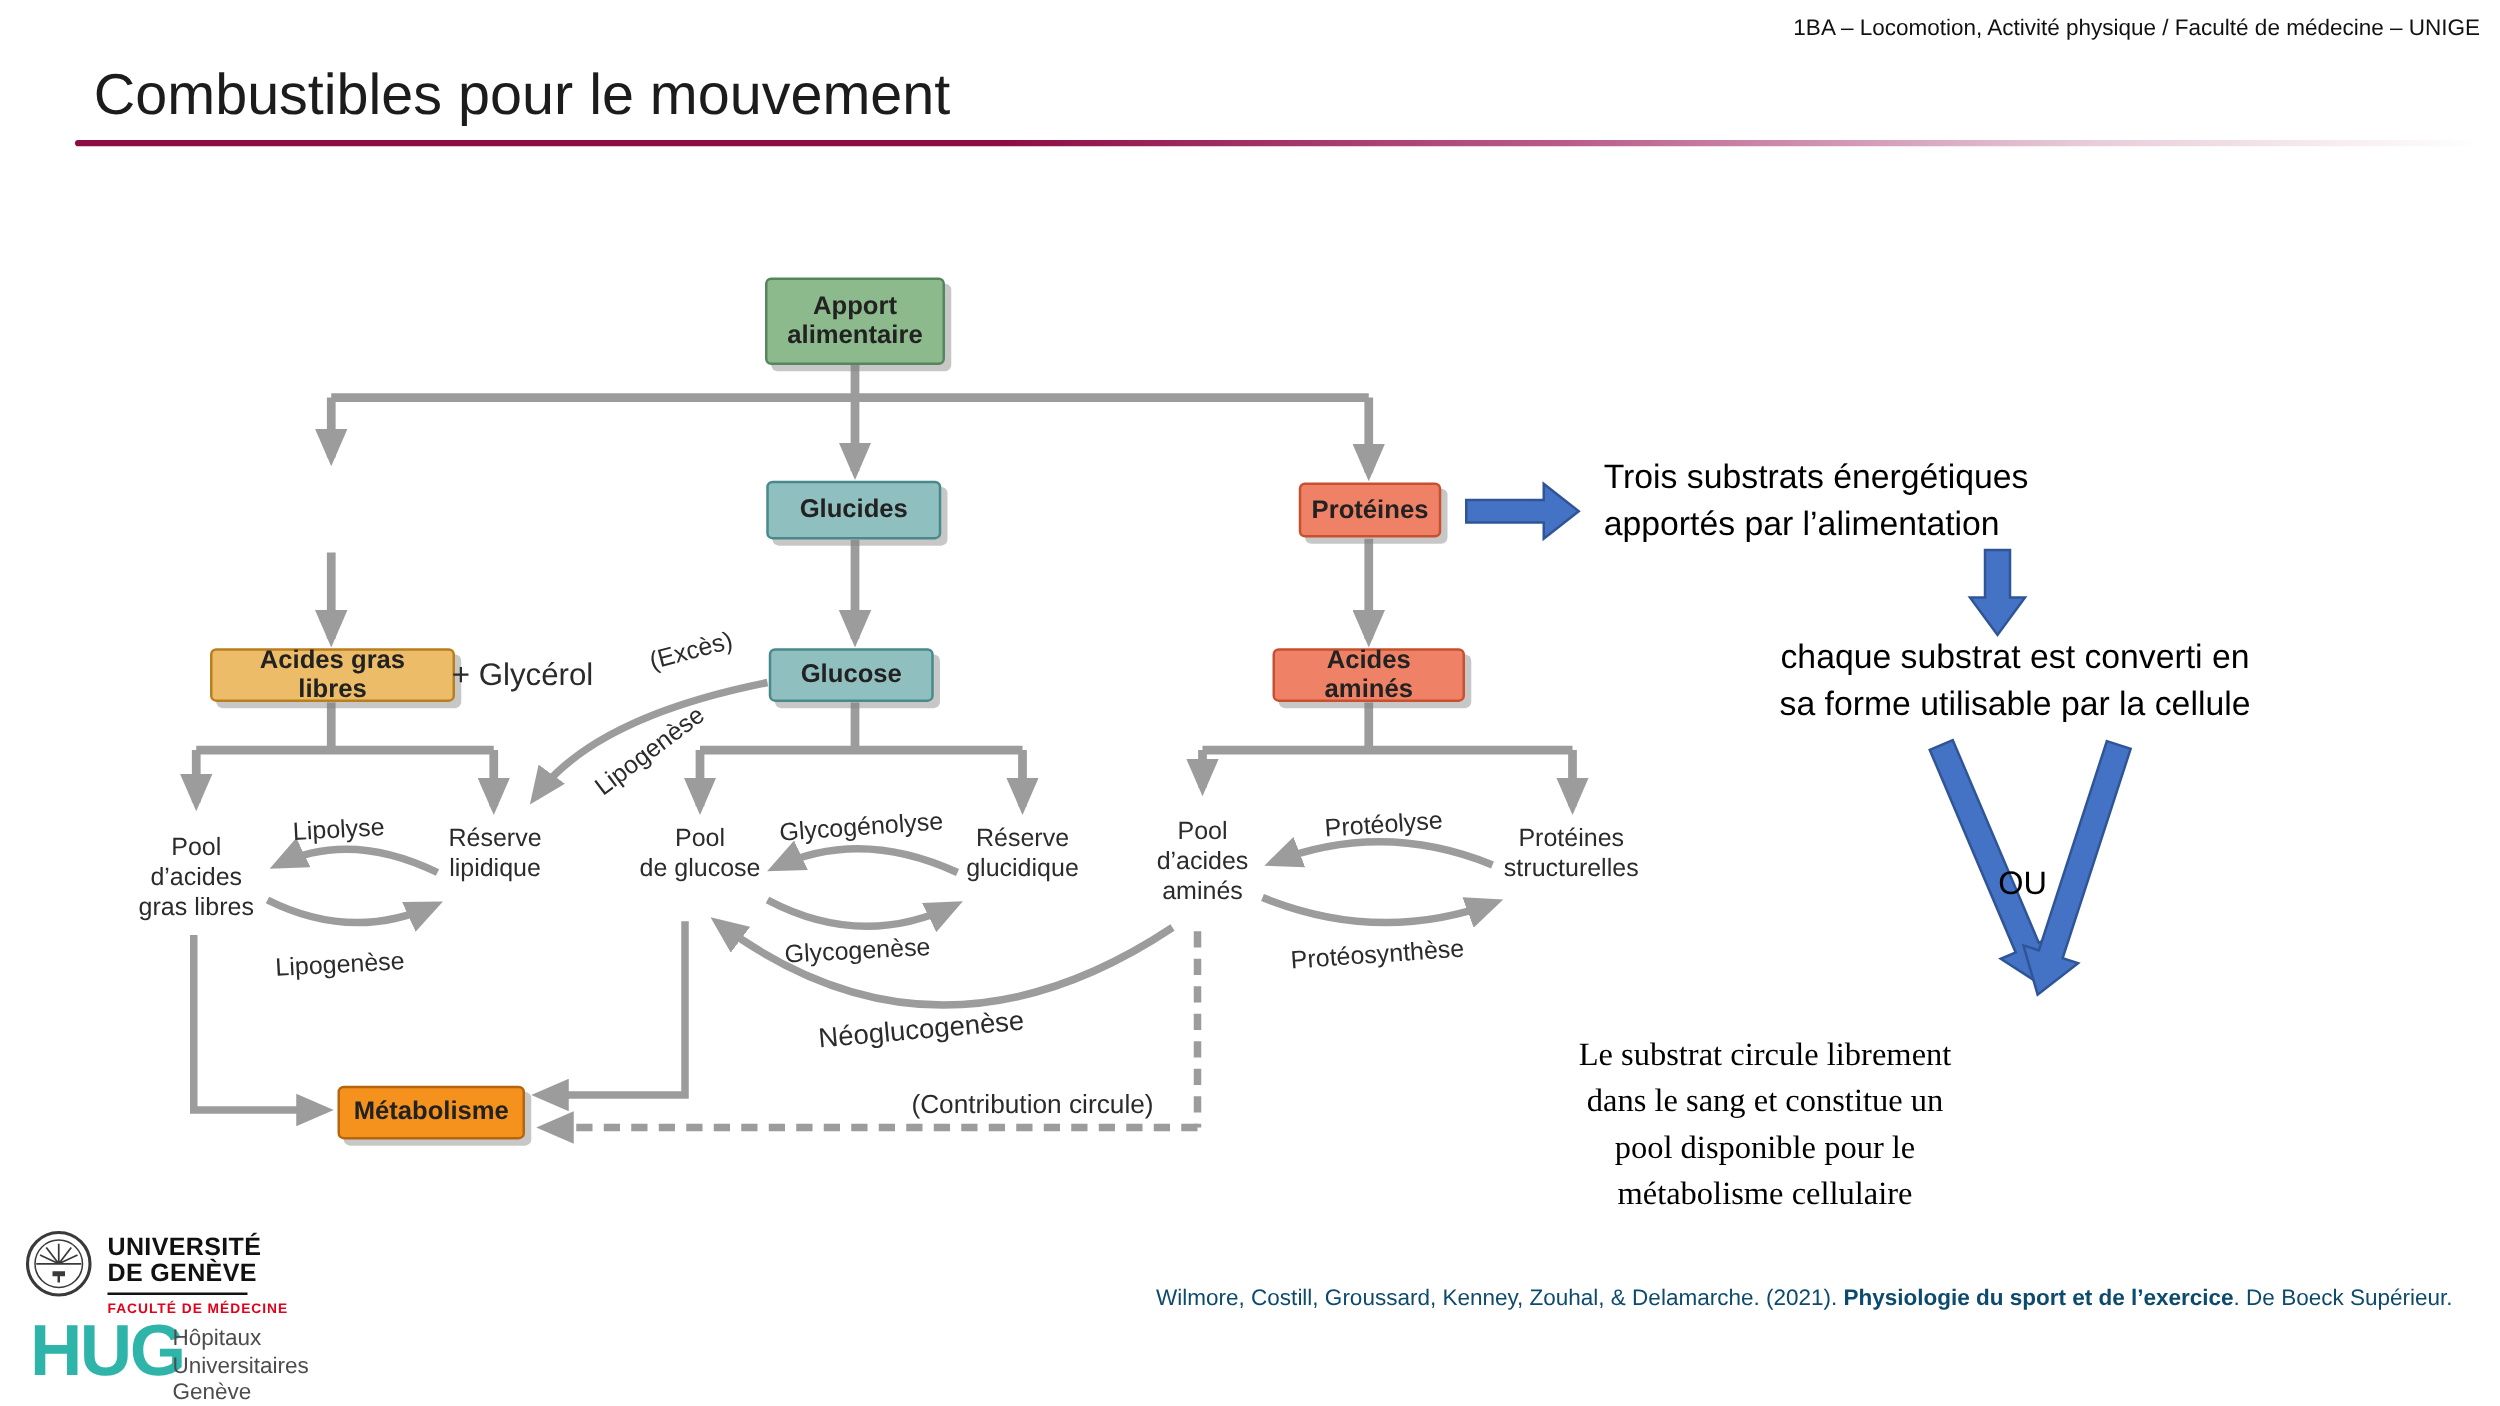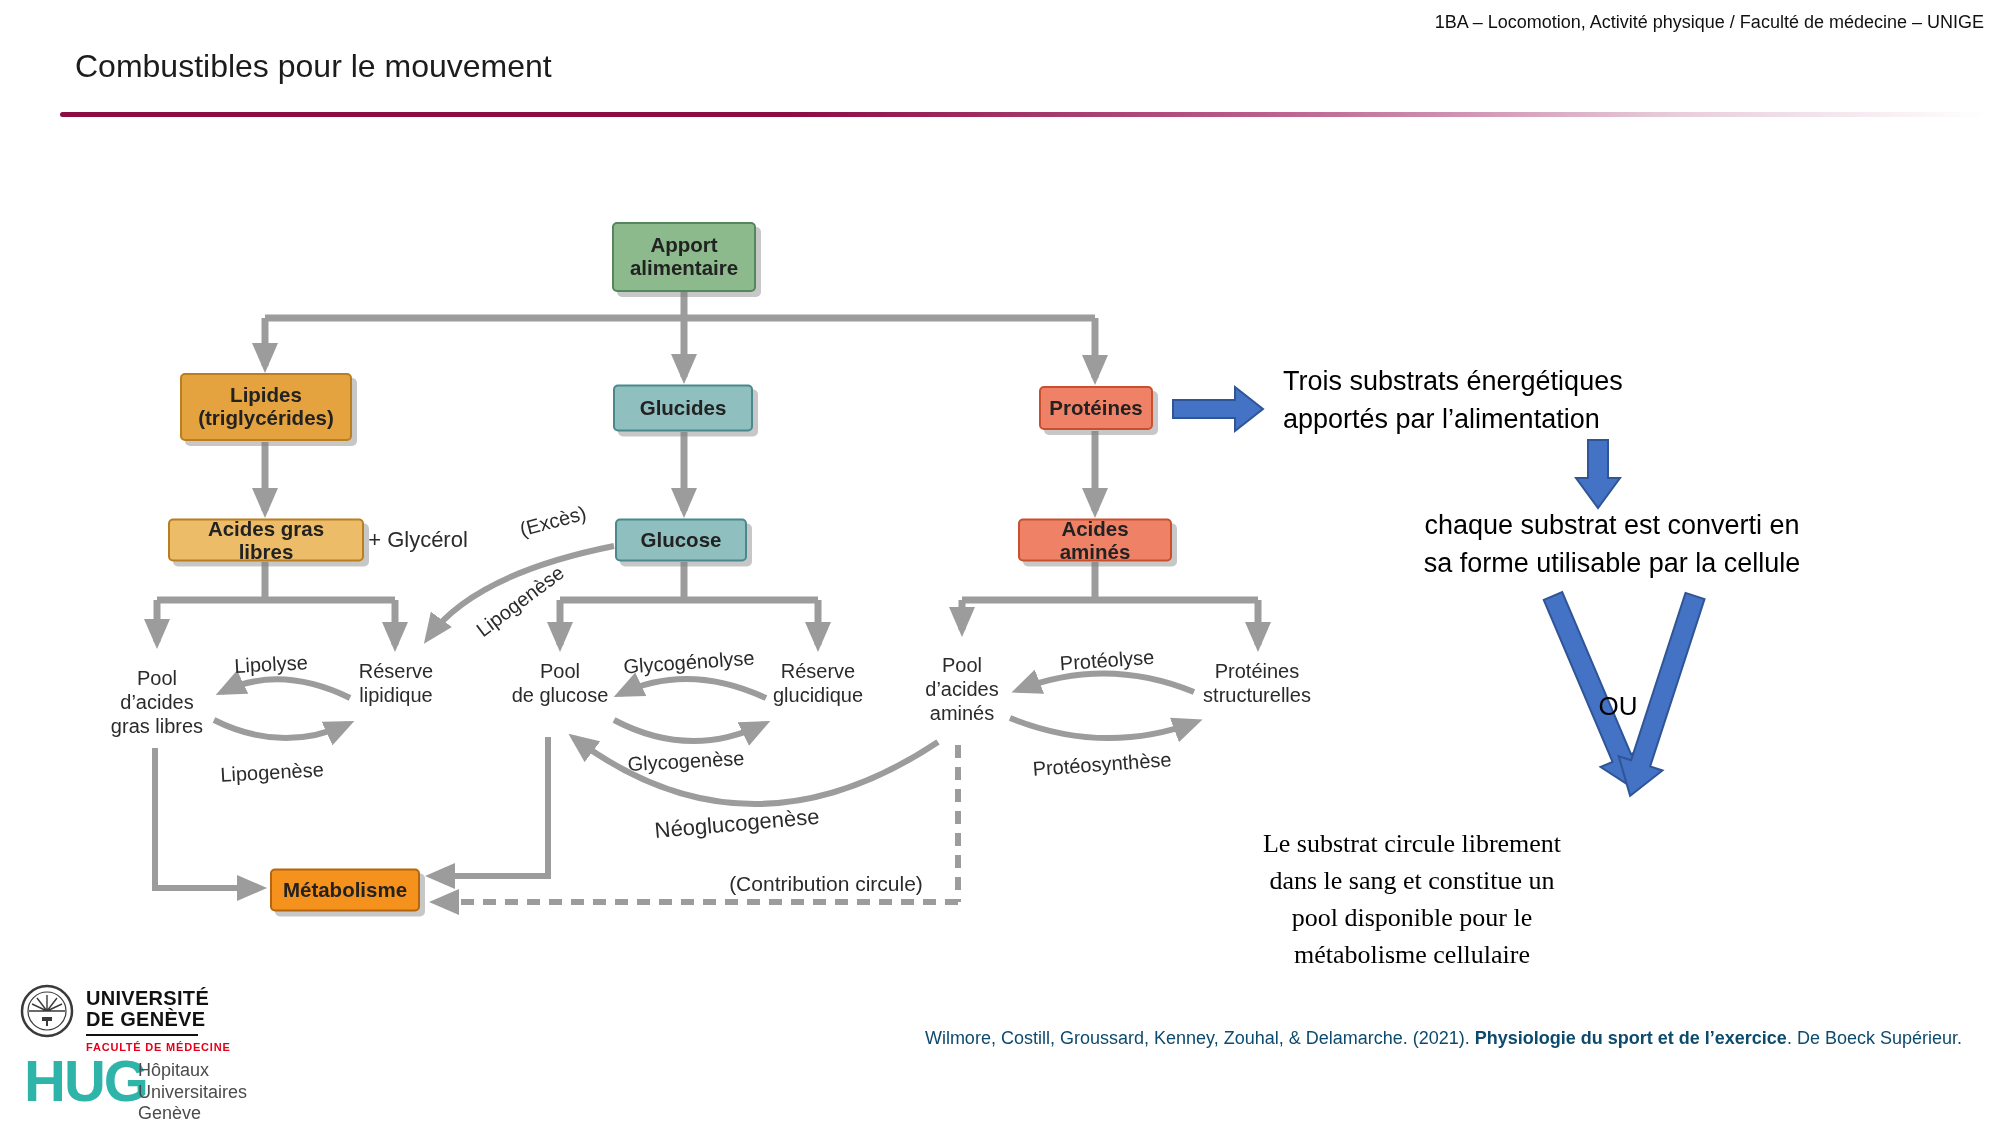--- a/index.html
+++ b/index.html
@@ -1,20 +1,20 @@
 <!DOCTYPE html>
 <html style="--accent-underline: #8C0C44; --box-green: #8CBA8C; --box-green-border: #55855C; --box-orange: #E4A33E; --box-orange-border: #B97F1F; --box-orange-light: #EDBC68; --box-teal: #8FBFBF; --box-teal-border: #49898C; --box-salmon: #EF8266; --box-salmon-border: #C8502F; --box-metabolisme: #F5921E; --box-metabolisme-border: #B5650D; --arrow-gray: #9C9C9C; --arrow-blue: #4472C4; --arrow-blue-border: #2F5597; --hug-teal: #2FB4A9; --faculty-red: #E2001A;"><head>
 <meta charset="utf-8">
 <style>
   html,body{margin:0;padding:0;background:#fff;}
   .slide{position:relative;width:2000px;height:1125px;background:#fff;overflow:hidden;
          font-family:"Liberation Sans","DejaVu Sans",sans-serif;color:#1c1c1c;}
 
   .course-header{position:absolute;top:12px;right:16px;font-size:18px;color:#111;}
-  .slide-title{position:absolute;left:75px;top:48px;margin:0;font-size:32px;font-weight:400;color:#1c1c1c;}
+  .slide-title{position:absolute;left:75px;top:48px;margin:0;font-size:46px;font-weight:400;color:#1c1c1c;}
   .title-rule{position:absolute;left:60px;top:112px;width:1925px;height:5px;border-radius:3px;
     background:linear-gradient(90deg,var(--accent-underline,#8C0C44) 0%,var(--accent-underline,#8C0C44) 38%,#b95c8a 62%,#e8cdda 84%,#ffffff 100%);}
 
   svg.arrows{position:absolute;left:0;top:0;width:2000px;height:1125px;}
   .gray path{stroke:var(--arrow-gray,#9C9C9C);stroke-width:7;fill:none;}
   .gray.thin path{stroke-width:6;}
   .gray.dashed path{stroke-width:6;stroke-dasharray:13 9;}
   .mk{fill:var(--arrow-gray,#9C9C9C);}
   .blue polygon{fill:var(--arrow-blue,#4472C4);stroke:var(--arrow-blue-border,#2F5597);stroke-width:2;}
 
@@ -95,30 +95,28 @@
     <g class="blue">
       <polygon points="0,-9 62,-9 62,-22 90,0 62,22 62,9 0,9" transform="translate(1173,409)"></polygon>
       <polygon points="-10,0 10,0 10,38 22,38 0,68 -22,38 -10,38" transform="translate(1598,440)"></polygon>
       <polygon points="-10,0 10,0 10,176 23,176 0,210 -23,176 -10,176" transform="translate(1553,596) rotate(-23)"></polygon>
       <polygon points="-10,0 10,0 10,176 23,176 0,210 -23,176 -10,176" transform="translate(1695,596) rotate(18)"></polygon>
     </g>
   </svg>
 
   <div class="dbox green" style="left:684px;top:257px;width:144px;height:70px;">Apport
 alimentaire</div>
-  <div class="dbox amber" style="left:266px;top:407px;width:172px;height:68px;">Lipides
-(triglycérides)</div>
   <div class="dbox teal" style="left:683px;top:408px;width:140px;height:47px;">Glucides</div>
   <div class="dbox salmon" style="left:1096px;top:408px;width:114px;height:44px;">Protéines</div>
   <div class="dbox amber-light" style="left:266px;top:540px;width:196px;height:43px;">Acides gras libres</div>
   <div class="dbox teal" style="left:681px;top:540px;width:132px;height:43px;">Glucose</div>
   <div class="dbox salmon" style="left:1095px;top:540px;width:154px;height:43px;">Acides aminés</div>
   <div class="dbox orange-vivid" style="left:345px;top:890px;width:150px;height:43px;">Métabolisme</div>
 
-  <div class="dlabel" style="left:418px;top:540px;font-size:22px;">+ Glycérol</div>
+  <div class="dlabel" style="left:418px;top:540px;font-size:25px;">+ Glycérol</div>
   <div class="dlabel" style="left:553px;top:521px;transform:translate(-50%,-50%) rotate(-15deg);">(Excès)</div>
   <div class="dlabel" style="left:520px;top:601px;transform:translate(-50%,-50%) rotate(-37deg);">Lipogenèse</div>
   <div class="dlabel" style="left:157px;top:702px;">Pool
 d’acides
 gras libres</div>
   <div class="dlabel" style="left:271px;top:664px;transform:translate(-50%,-50%) rotate(-3deg);">Lipolyse</div>
   <div class="dlabel" style="left:396px;top:683px;">Réserve
 lipidique</div>
   <div class="dlabel" style="left:272px;top:772px;transform:translate(-50%,-50%) rotate(-3deg);">Lipogenèse</div>
   <div class="dlabel" style="left:560px;top:683px;">Pool

